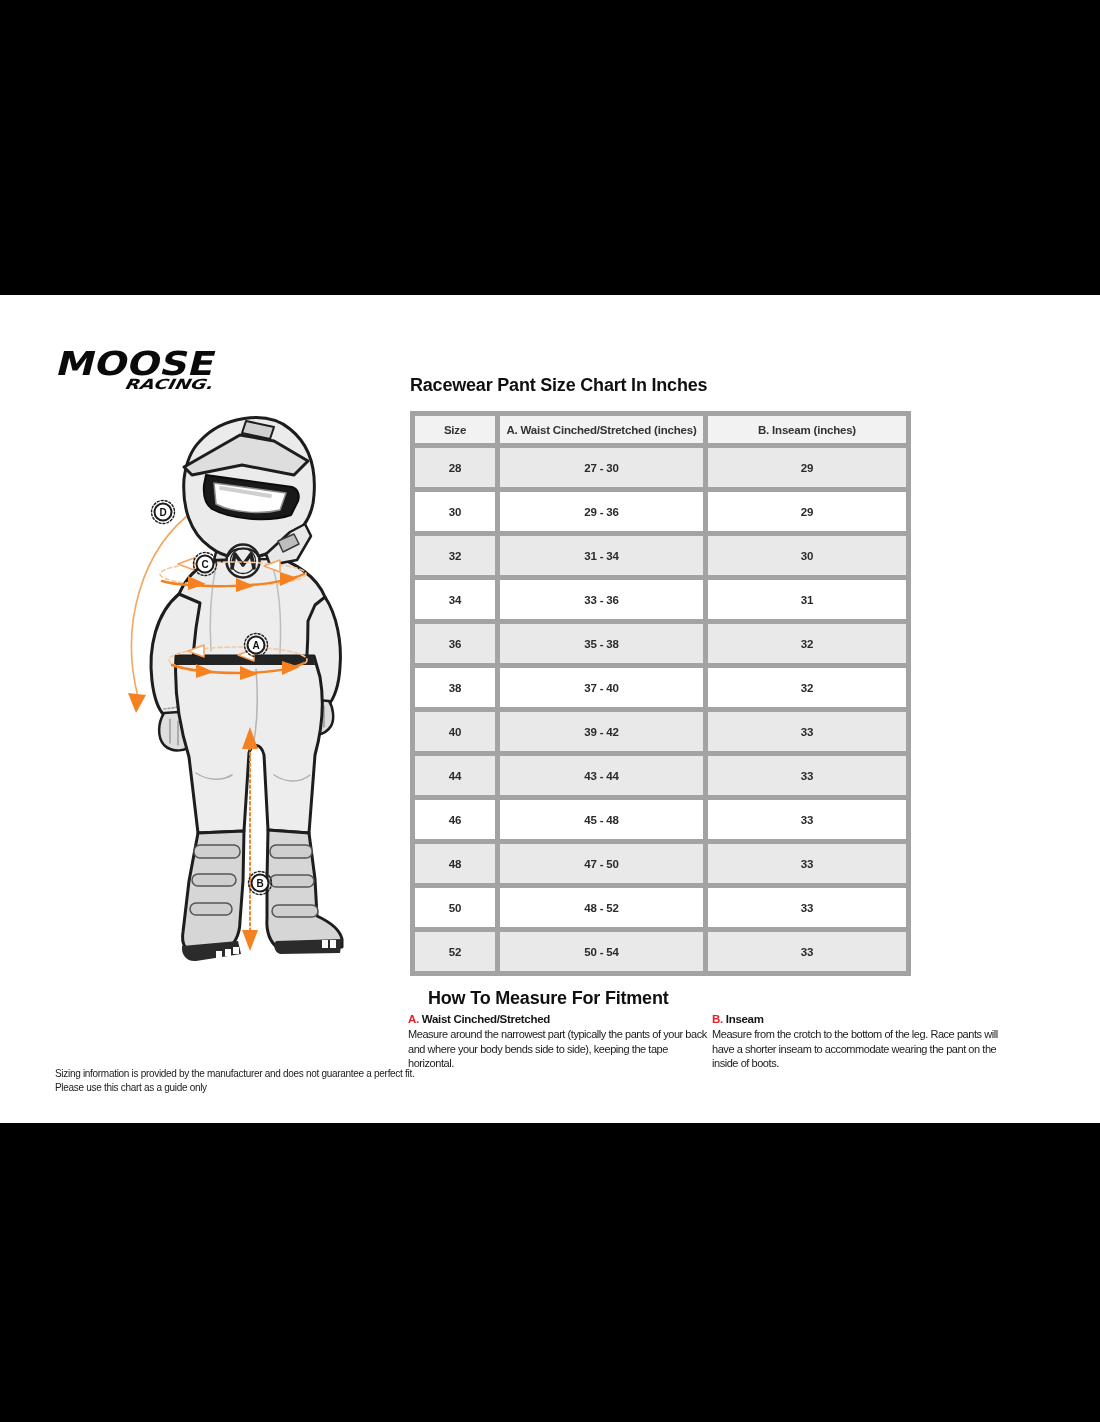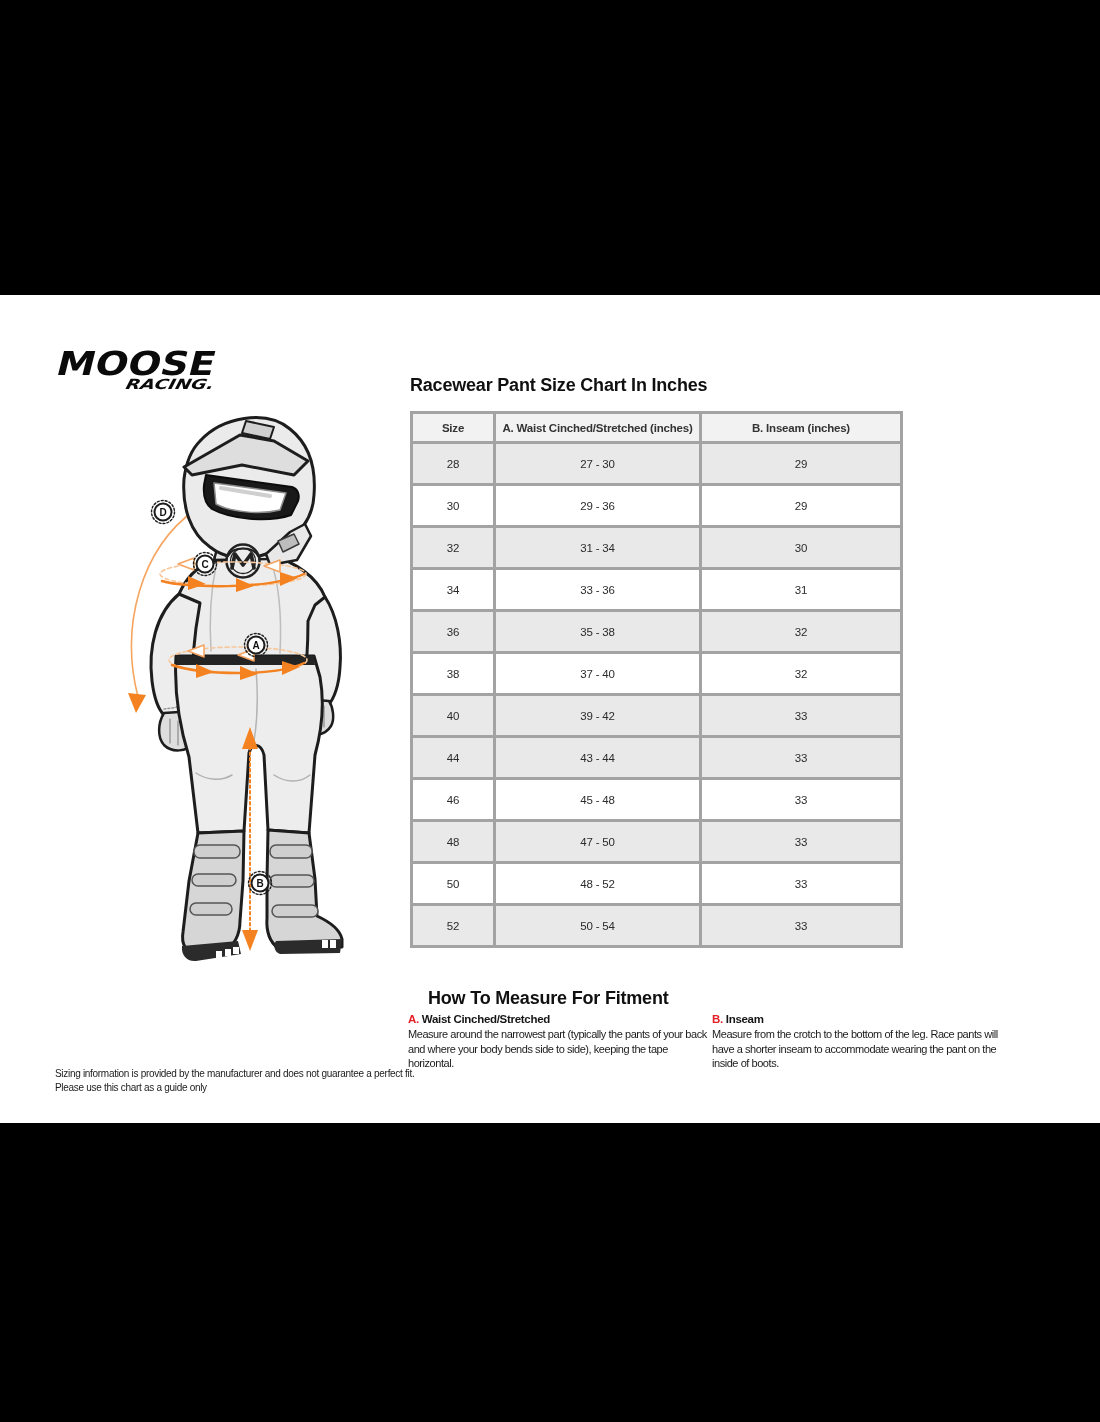--- a/index.html
+++ b/index.html
@@ -9,24 +9,24 @@
 
   .logo{position:absolute;left:52px;top:50px;width:175px;height:48px;}
 
   .figure{position:absolute;left:118px;top:118px;width:292px;height:575px;}
 
   .chart-title{position:absolute;left:410px;top:80px;font-size:18px;font-weight:bold;
                color:#101010;letter-spacing:-0.2px;}
 
   .table-wrap{position:absolute;left:410px;top:116px;}
   table.size-table{border-collapse:collapse;width:479px;table-layout:fixed;}
-  .size-table th,.size-table td{border:3px solid #a3a3a3;text-align:center;vertical-align:middle;
+  .size-table th,.size-table td{border:5px solid #a3a3a3;text-align:center;vertical-align:middle;
       font-family:"Liberation Sans",sans-serif;letter-spacing:-0.2px;}
   .size-table th{height:25px;background:#f2f2f2;font-size:11.5px;font-weight:bold;color:#333;}
-  .size-table td{height:37px;background:#fff;font-size:11.5px;font-weight:normal;color:#2b2b2b;}
+  .size-table td{height:37px;background:#fff;font-size:11.5px;font-weight:bold;color:#2b2b2b;}
   .size-table tr.alt td{background:#e9e9e9;}
   .size-table th:nth-child(1),.size-table td:nth-child(1){width:78px;}
   .size-table th:nth-child(2),.size-table td:nth-child(2){width:201px;}
   .size-table th:nth-child(3),.size-table td:nth-child(3){width:196px;}
 
   .howto-title{position:absolute;left:428px;top:693px;font-size:18px;font-weight:bold;
                color:#101010;letter-spacing:-0.2px;}
   .measure-col{position:absolute;top:718px;width:302px;color:#1c1c1c;}
   .col-a{left:408px;}
   .col-b{left:712px;}

